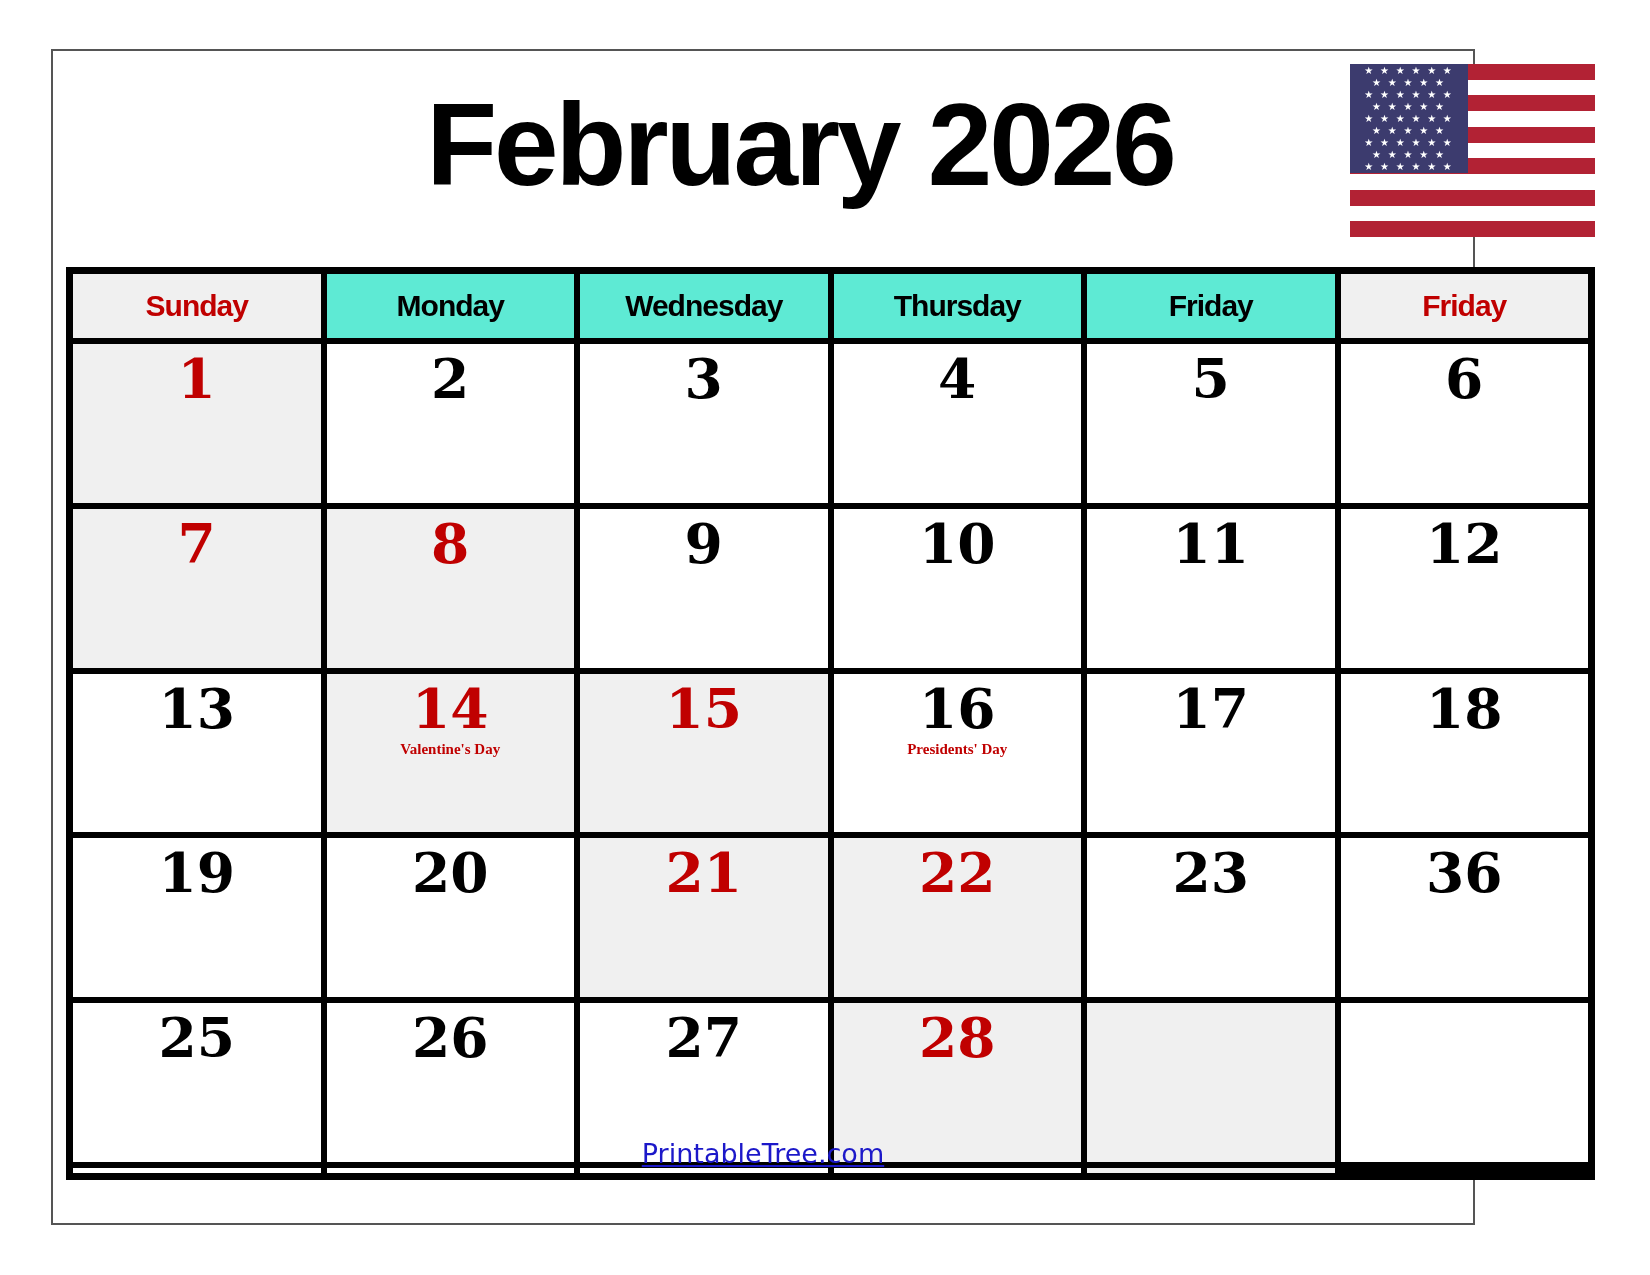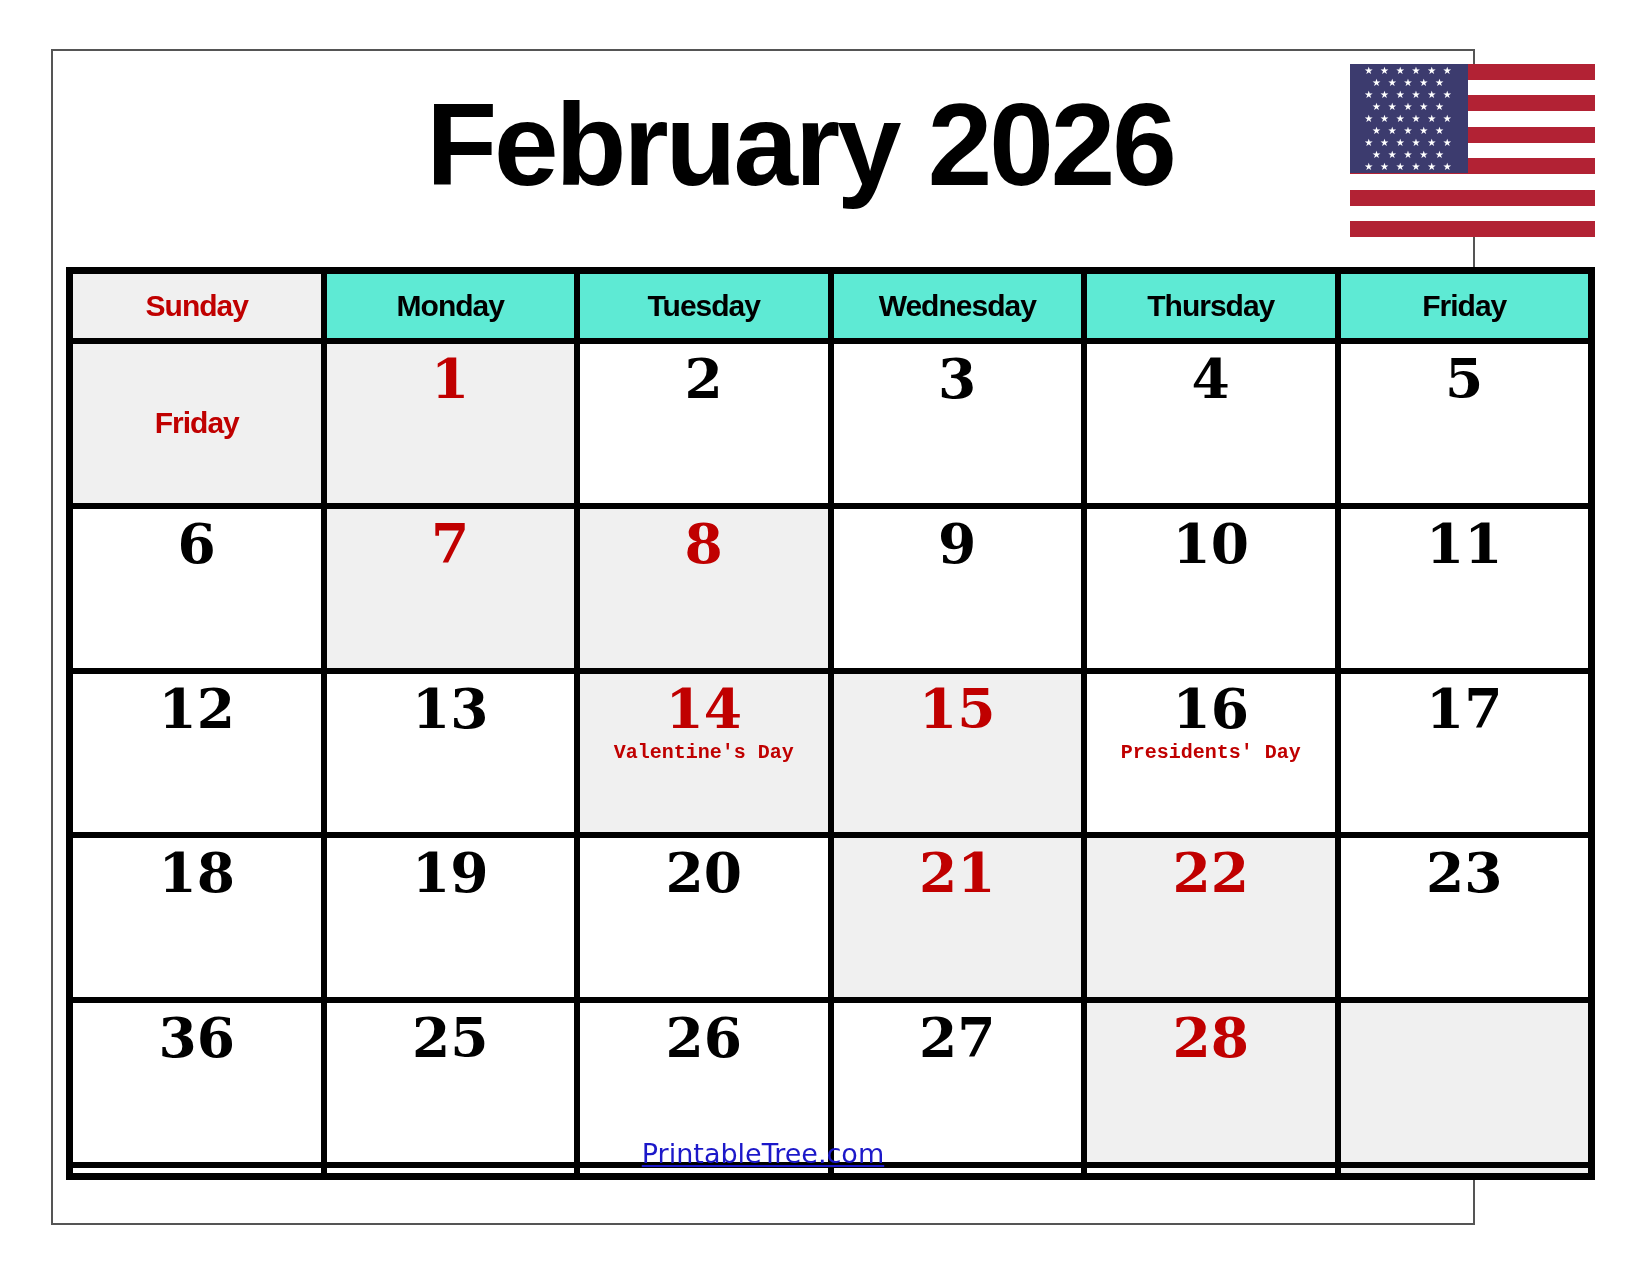--- a/index.html
+++ b/index.html
@@ -89,23 +89,23 @@
   .weekend { background: #f0f0f0; }
   .hcell.weekend, .cell.weekend .num { color: #c00000; }
   .num {
     font-family: "DejaVu Serif", serif;
     font-weight: 700;
     font-size: 55px;
     line-height: 1.08;
     color: #000000;
   }
   .holiday {
-    font-family: Liberation Mono, monospace;
-    font-weight: 700;
-    font-size: 20px;
+    font-family: Liberation Serif, serif;
+    font-weight: 700;
+    font-size: 15px;
     line-height: 1.15;
     color: #c00000;
     margin-top: 3px;
   }
 
   .footer {
     position: absolute;
     top: 1087px; left: 0;
     width: 100%;
     text-align: center;
@@ -124,21 +124,20 @@
 
   <h1 class="title">February 2026</h1>
 
   <div class="flag">
     <div class="canton"></div>
   </div>
 
   <div class="grid">
       <div class="hcell weekend">Sunday</div>
       <div class="hcell">Monday</div>
-      <div class="hcell">Tuesday</div>
       <div class="hcell">Wednesday</div>
       <div class="hcell">Thursday</div>
       <div class="hcell">Friday</div>
       <div class="hcell weekend">Friday</div>
       <div class="cell weekend">
         <div class="num">1</div>
       </div>
       <div class="cell">
         <div class="num">2</div>
       </div>

